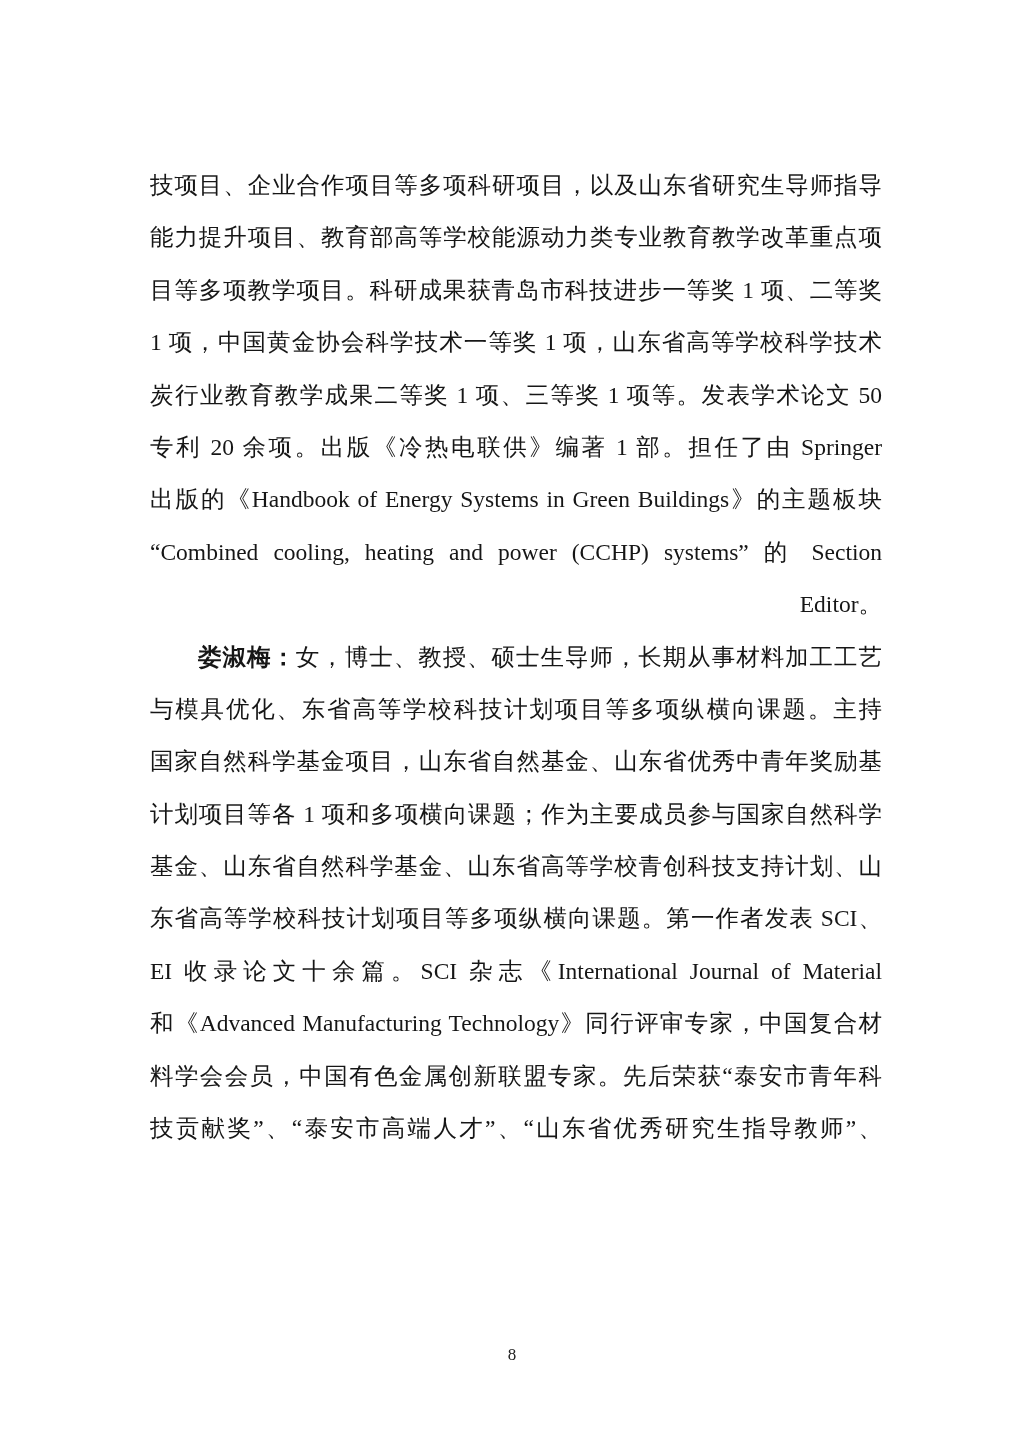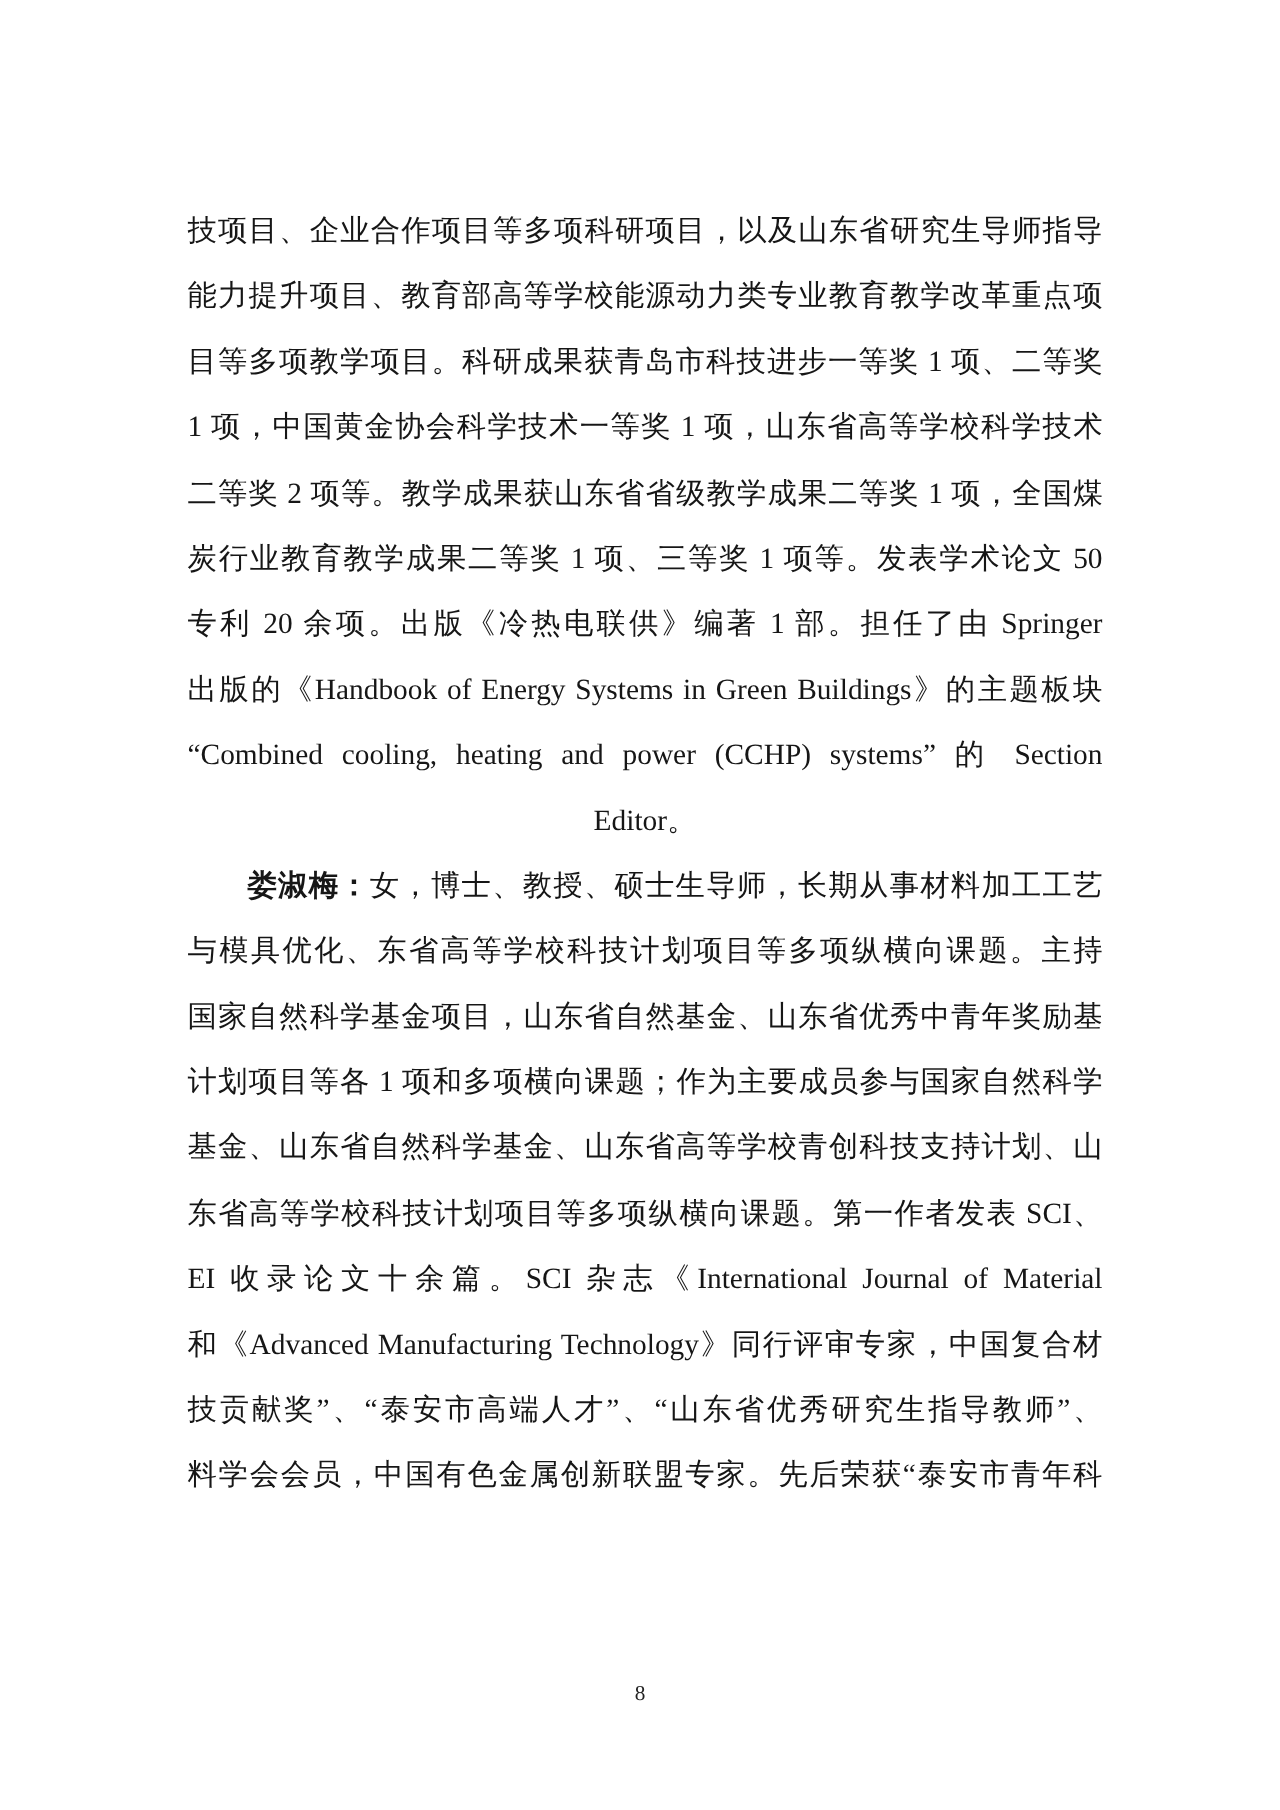--- a/index.html
+++ b/index.html
@@ -21,21 +21,21 @@
     position: absolute;
     left: 150px;
     top: 126px;
     width: 732px;
   }
   .line {
     height: 52.4px;
     line-height: 52.4px;
     font-size: 23.5px;
     overflow: hidden;
-    text-align: center;
+    text-align: right;
     white-space: normal;
   }
   .line.full {
     text-align: justify;
   }
   .line.full::after {
     content: "";
     display: inline-block;
     width: 100%;
     height: 0;
@@ -57,31 +57,30 @@
 </style>
 </head>
 <body>
 
 <div class="page">
   <div class="doc-body">
       <div class="line full"><span class="run">技项目、企业合作项目等多项科研项目，以及山东省研究生导师指导</span></div>
       <div class="line full"><span class="run">能力提升项目、教育部高等学校能源动力类专业教育教学改革重点项</span></div>
       <div class="line full"><span class="run">目等多项教学项目。科研成果获青岛市科技进步一等奖 1 项、二等奖</span></div>
       <div class="line full"><span class="run">1 项，中国黄金协会科学技术一等奖 1 项，山东省高等学校科学技术</span></div>
-      <div class="line full"><span class="run">二等奖 2 项等。教学成果获山东省省级教学成果二等奖 1 项，全国煤</span></div>
       <div class="line full"><span class="run">炭行业教育教学成果二等奖 1 项、三等奖 1 项等。发表学术论文 50</span></div>
       <div class="line full"><span class="run">专利 20 余项。出版《冷热电联供》编著 1 部。担任了由 Springer Nature</span></div>
       <div class="line full"><span class="run">出版的《Handbook of Energy Systems in Green Buildings》的主题板块</span></div>
       <div class="line full"><span class="run">“Combined cooling, heating and power (CCHP) systems” 的 Section</span></div>
       <div class="line"><span class="run">Editor。</span></div>
       <div class="line full indent"><span class="run bold">娄淑梅：</span><span class="run">女，博士、教授、硕士生导师，长期从事材料加工工艺</span></div>
       <div class="line full"><span class="run">与模具优化、东省高等学校科技计划项目等多项纵横向课题。主持</span></div>
       <div class="line full"><span class="run">国家自然科学基金项目，山东省自然基金、山东省优秀中青年奖励基</span></div>
       <div class="line full"><span class="run">计划项目等各 1 项和多项横向课题；作为主要成员参与国家自然科学</span></div>
       <div class="line full"><span class="run">基金、山东省自然科学基金、山东省高等学校青创科技支持计划、山</span></div>
       <div class="line full"><span class="run">东省高等学校科技计划项目等多项纵横向课题。第一作者发表 SCI、</span></div>
       <div class="line full"><span class="run">EI 收录论文十余篇。SCI 杂志《International Journal of Material Forming》</span></div>
       <div class="line full"><span class="run">和《Advanced Manufacturing Technology》同行评审专家，中国复合材</span></div>
+      <div class="line full"><span class="run">料学会会员，中国有色金属创新联盟专家。先后荣获“泰安市青年科</span></div>
       <div class="line full"><span class="run">技贡献奖”、“泰安市高端人才”、“山东省优秀研究生指导教师”、</span></div>
-      <div class="line full"><span class="run">料学会会员，中国有色金属创新联盟专家。先后荣获“泰安市青年科</span></div>
     </div>
   <div class="footer-pagenum">8</div>
 </div>
 
 </body></html>

